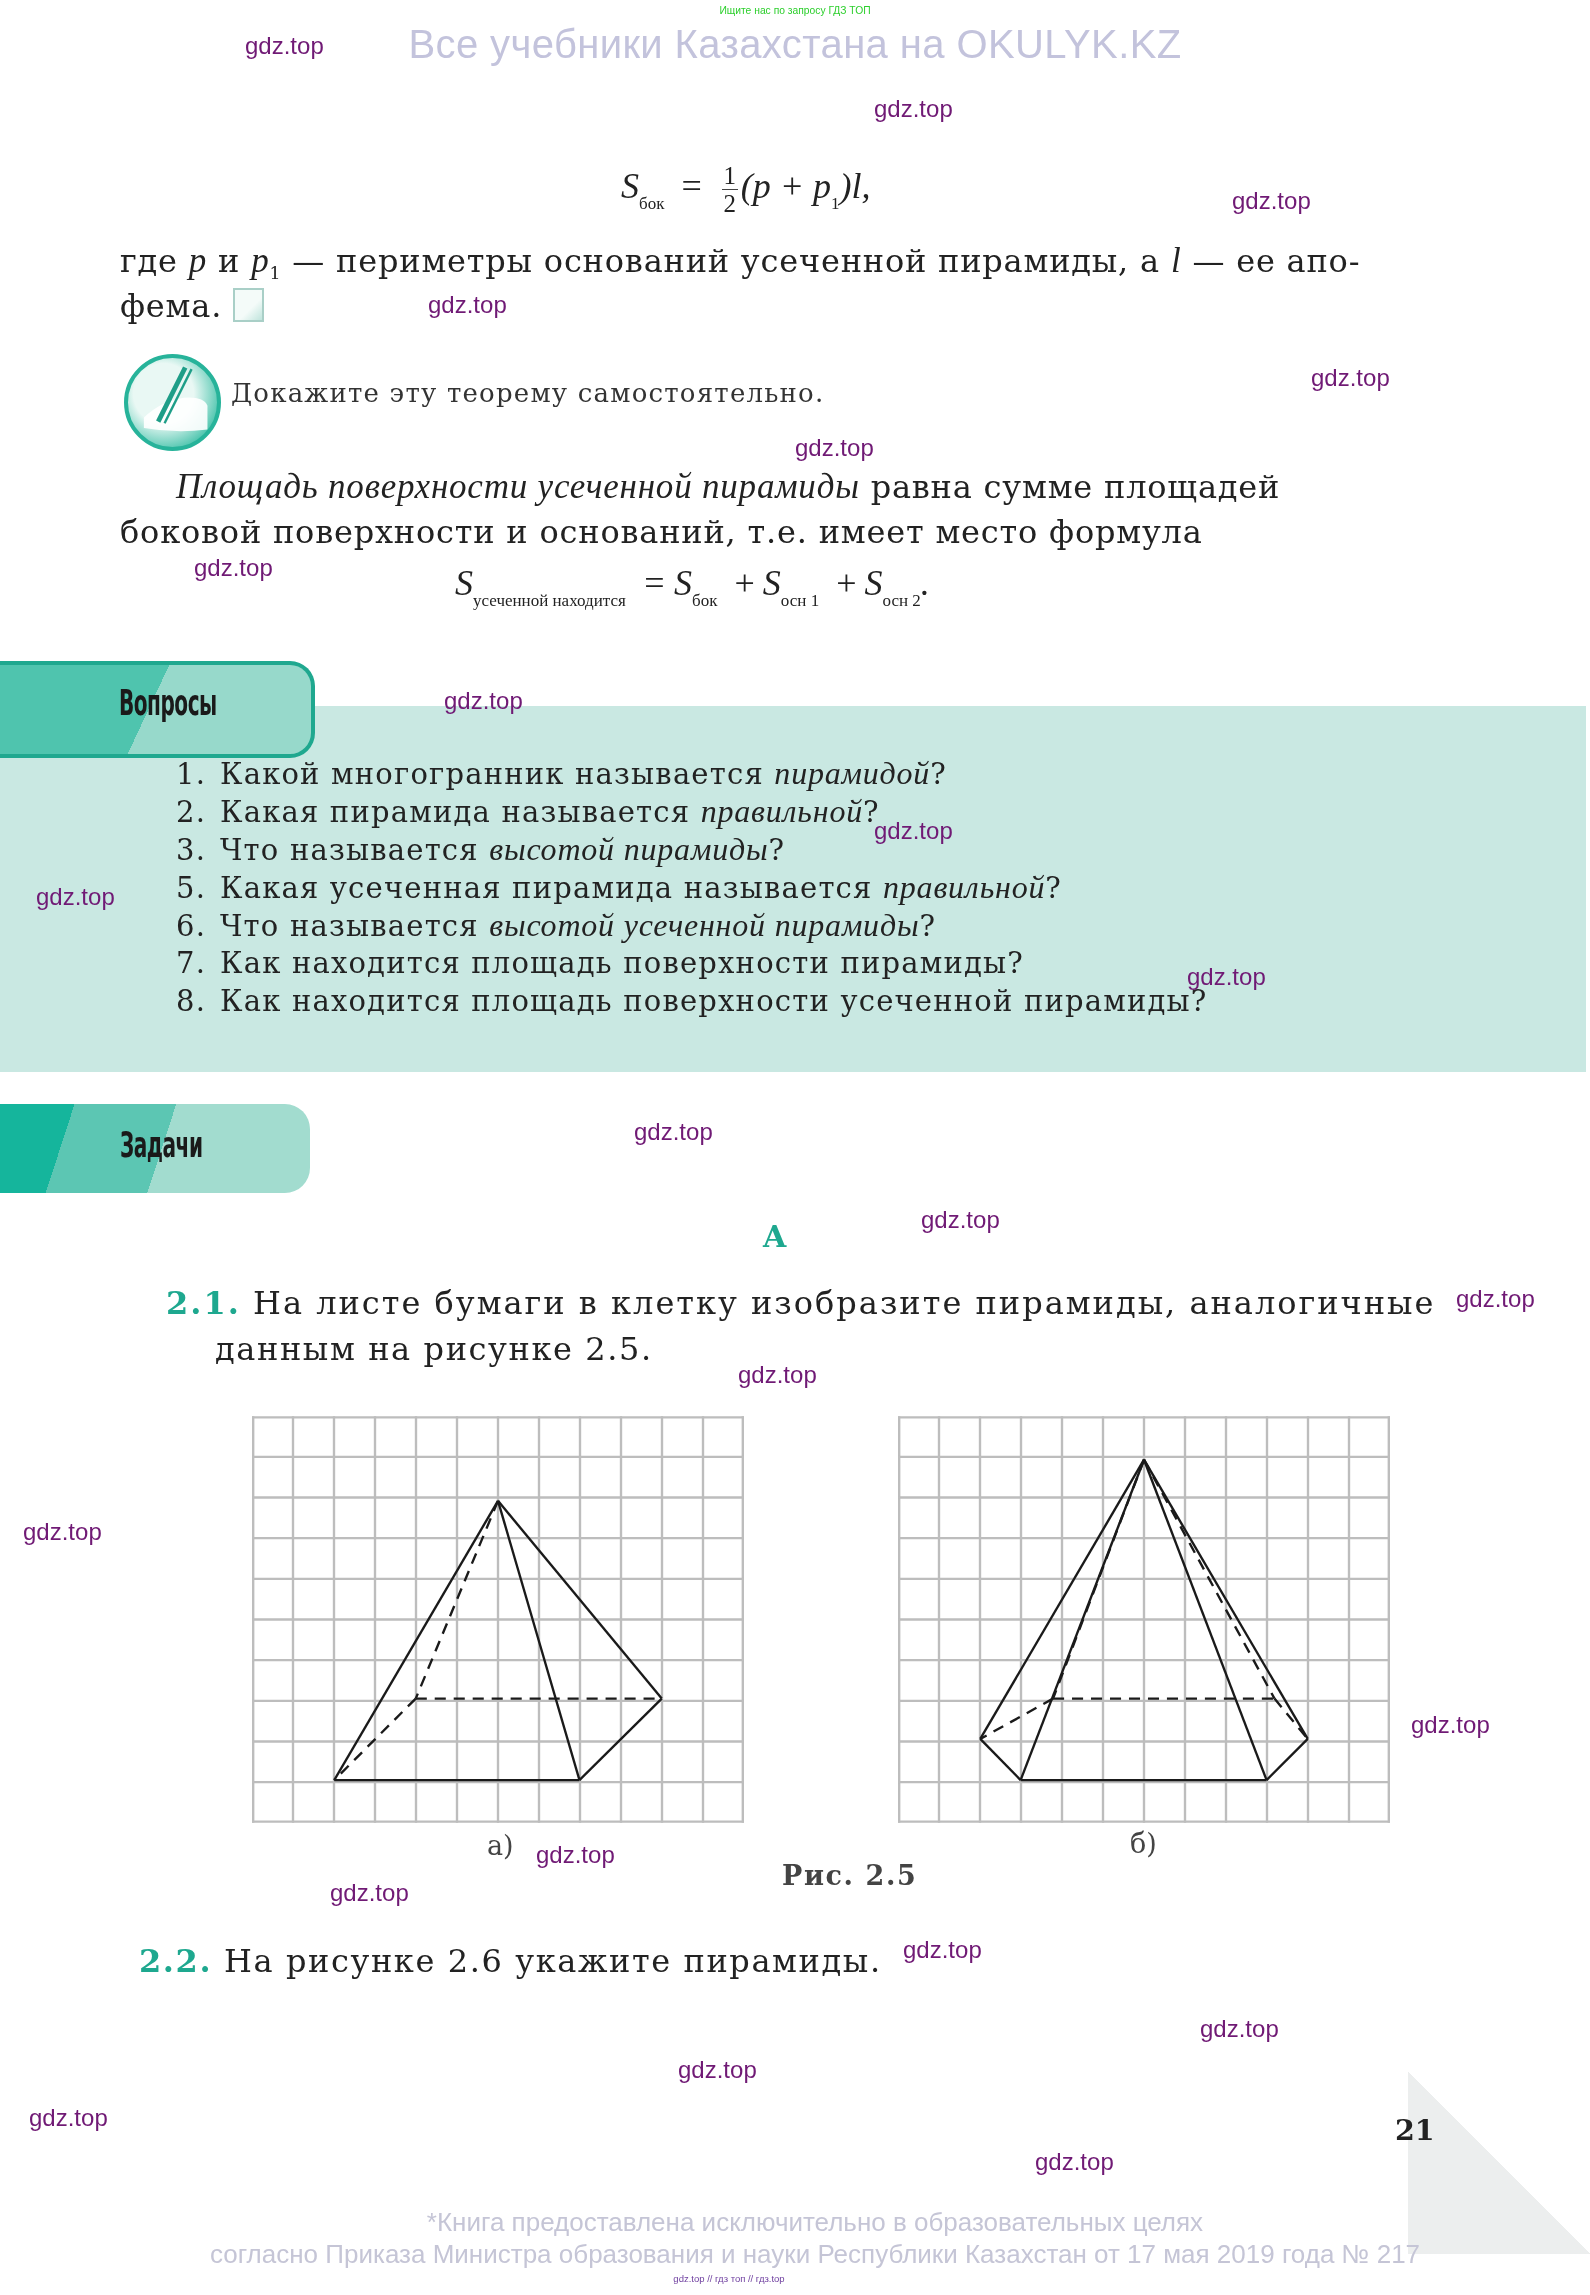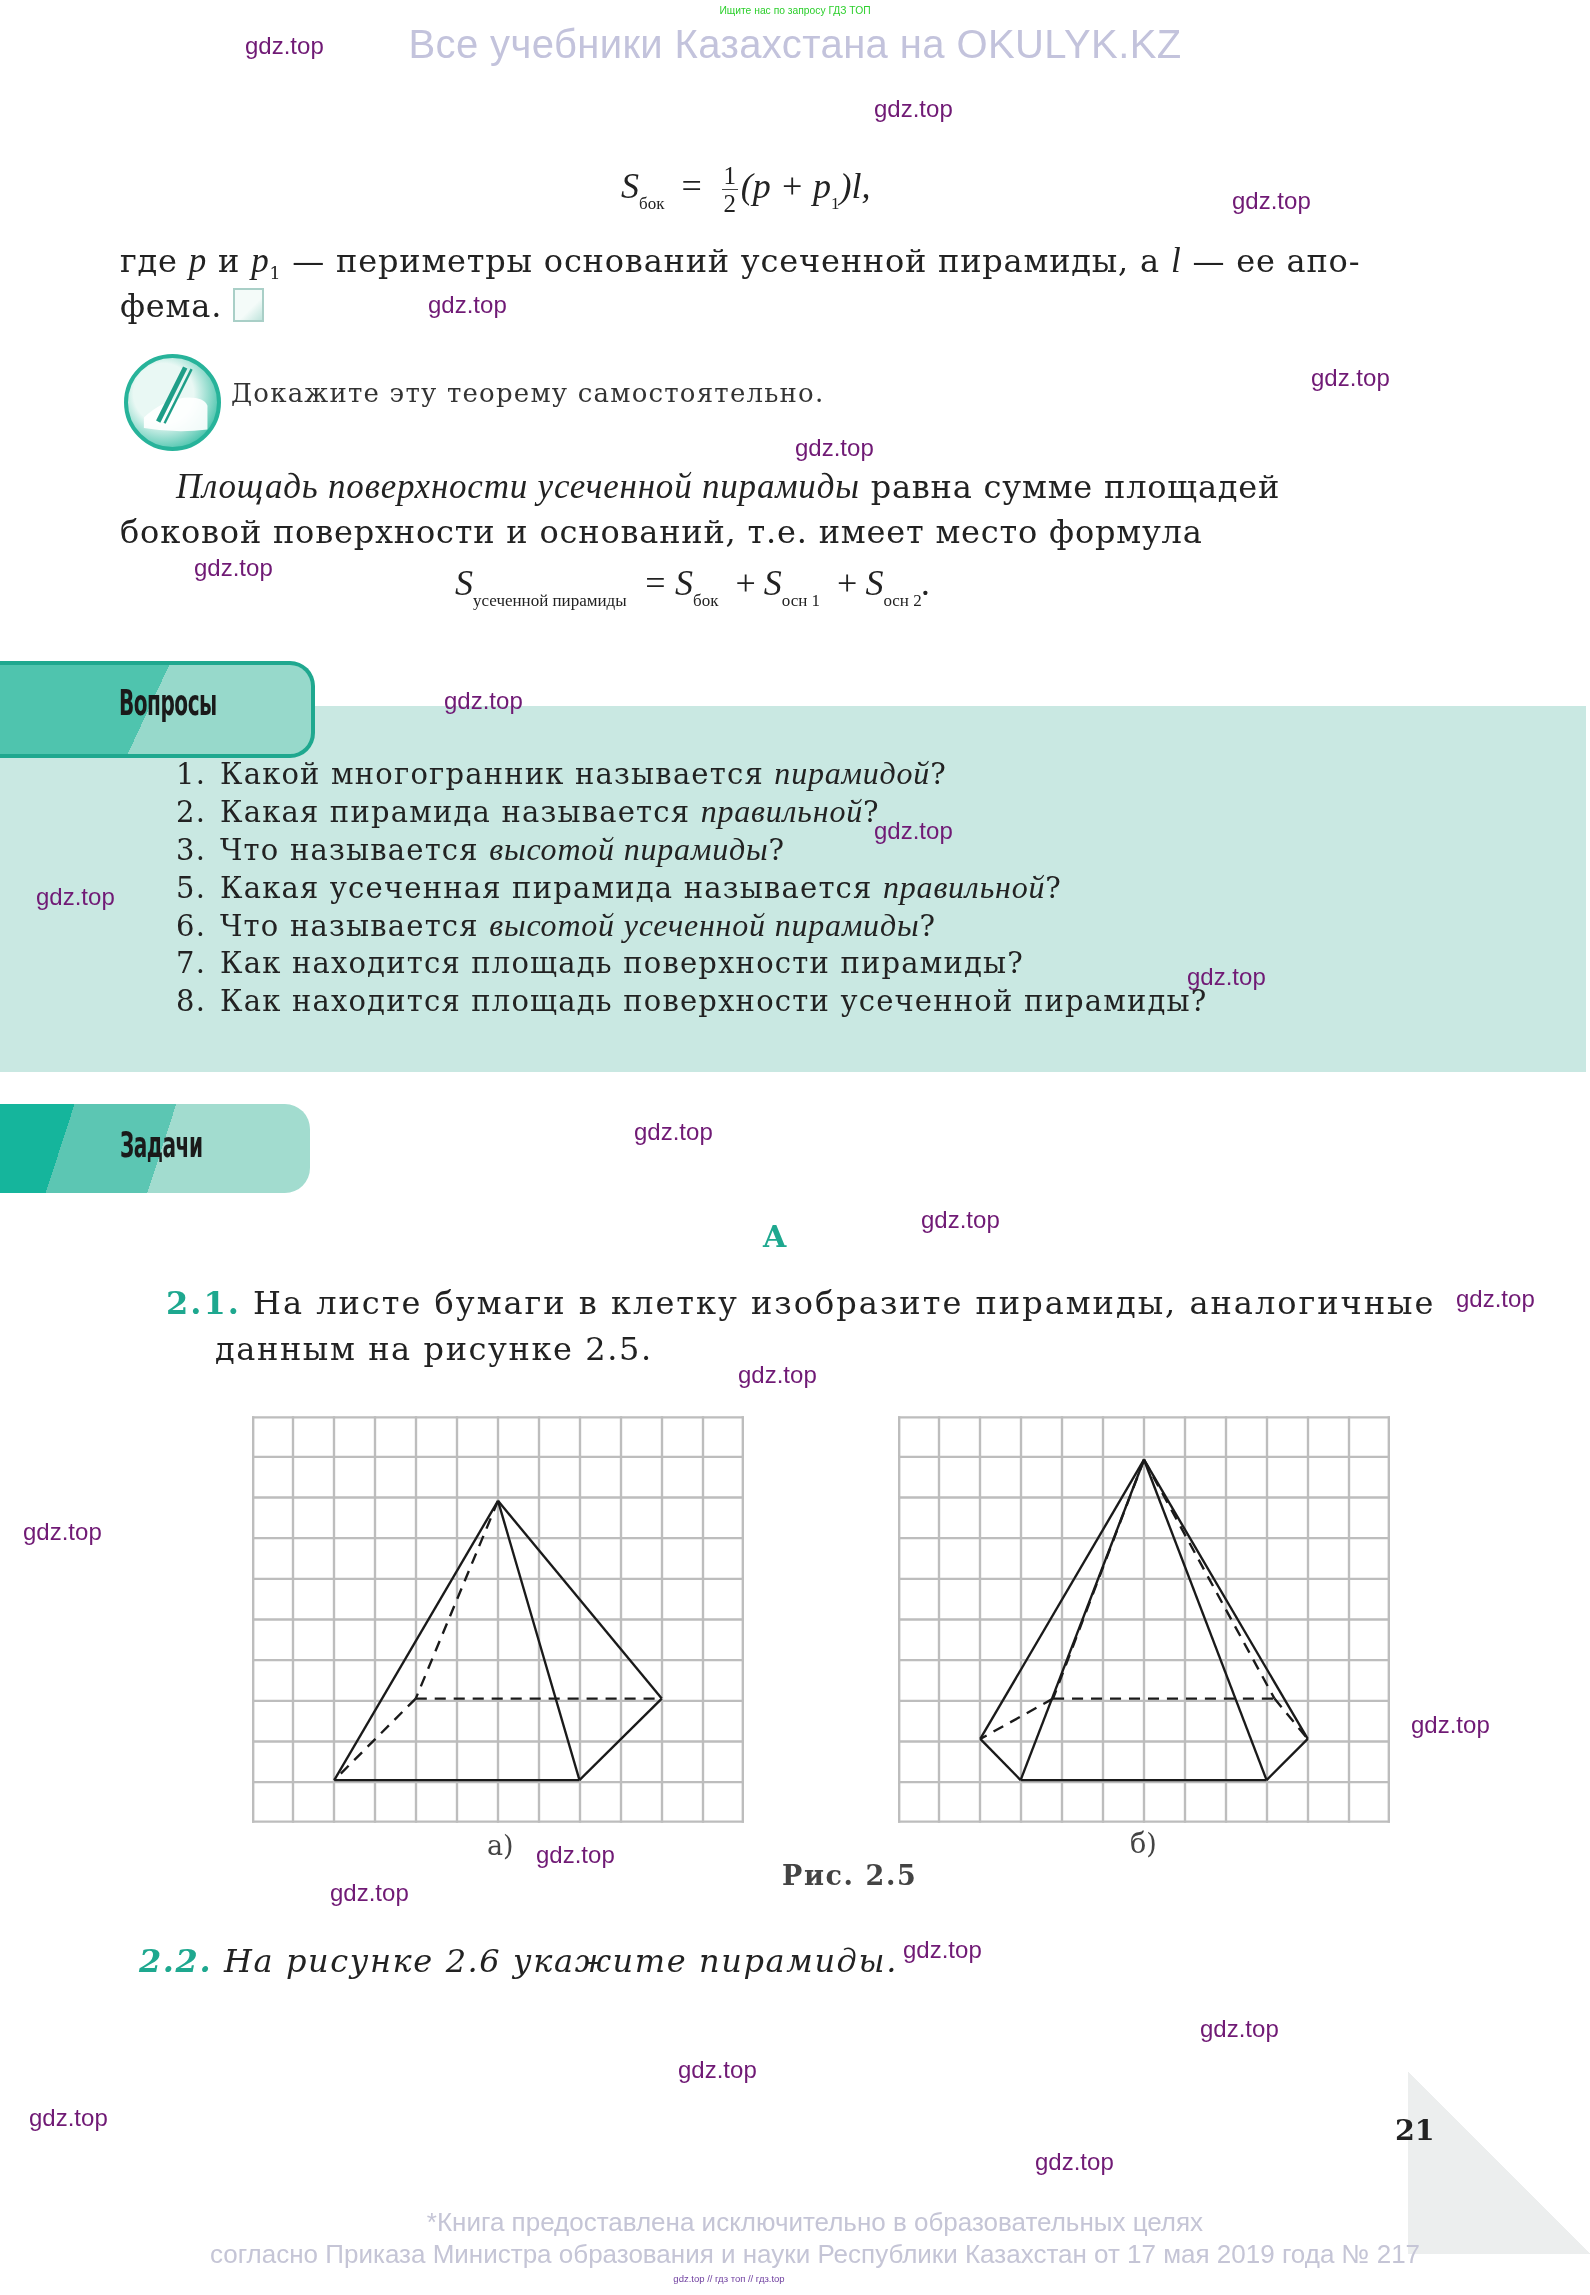--- a/index.html
+++ b/index.html
@@ -68,21 +68,21 @@
   </svg>
 </div>
 <div class="body-text small-body" style="left:231px; top:378px;">Докажите эту теорему самостоятельно.</div>
 
 <div class="body-text" style="left:176px; top:467px;">
   <i>Площадь поверхности усеченной пирамиды</i><span> равна сумме площадей</span>
 </div>
 <div class="body-text" style="left:120px; top:513px;">боковой поверхности и оснований, т.е. имеет место формула</div>
 
 <div class="formula" style="left:455px; top:562px;">
-  <span>S</span><sub>усеченной пирамиды</sub>
+  <span>S</span><sub>усеченной находится</sub>
   <span class="up" style="margin:0 9.5px;">=</span><span>S</span><sub>бок</sub>
   <span class="up" style="margin:0 8px;">+</span><span>S</span><sub>осн 1</sub>
   <span class="up" style="margin:0 8px;">+</span><span>S</span><sub>осн 2</sub><span>.</span>
 </div>
 
 <div class="panel"></div>
 <div class="tab tab-questions">
   <span class="tab-label" style="left:119px; top:17.4px;">Вопросы</span>
 </div>
 <ol class="q-list">
@@ -189,21 +189,21 @@
     <line x1="196" y1="357" x2="476" y2="357"></line>
     <line x1="196" y1="357" x2="104" y2="408"></line>
     <line x1="476" y1="357" x2="518" y2="408"></line>
   </g>
 </svg>
 
 <div class="cap" style="left:487px; top:1830px;">а)</div>
 <div class="cap" style="left:1130px; top:1828px;">б)</div>
 <div class="cap" style="left:782px; top:1860px; font-weight:bold; letter-spacing:1.6px;">Рис. 2.5</div>
 
-<div class="body-text" style="left:139px; top:1942px; letter-spacing:1.6px;font-style:italic;">
+<div class="body-text" style="left:139px; top:1942px; letter-spacing:1.6px;">
   <span class="teal" style="font-weight:bold;">2.2.</span>
   <span>На рисунке 2.6 укажите пирамиды.</span>
 </div>
 
 <div class="page-corner"></div>
 <div class="page-num">21</div>
 
 <div class="footer-line" style="top:2207px;">*Книга предоставлена исключительно в образовательных целях</div>
 <div class="footer-line" style="top:2239px;">согласно Приказа Министра образования и науки Республики Казахстан от 17 мая 2019 года № 217</div>
 <div class="bottom-tag">gdz.top // гдз топ // гдз.top</div>

